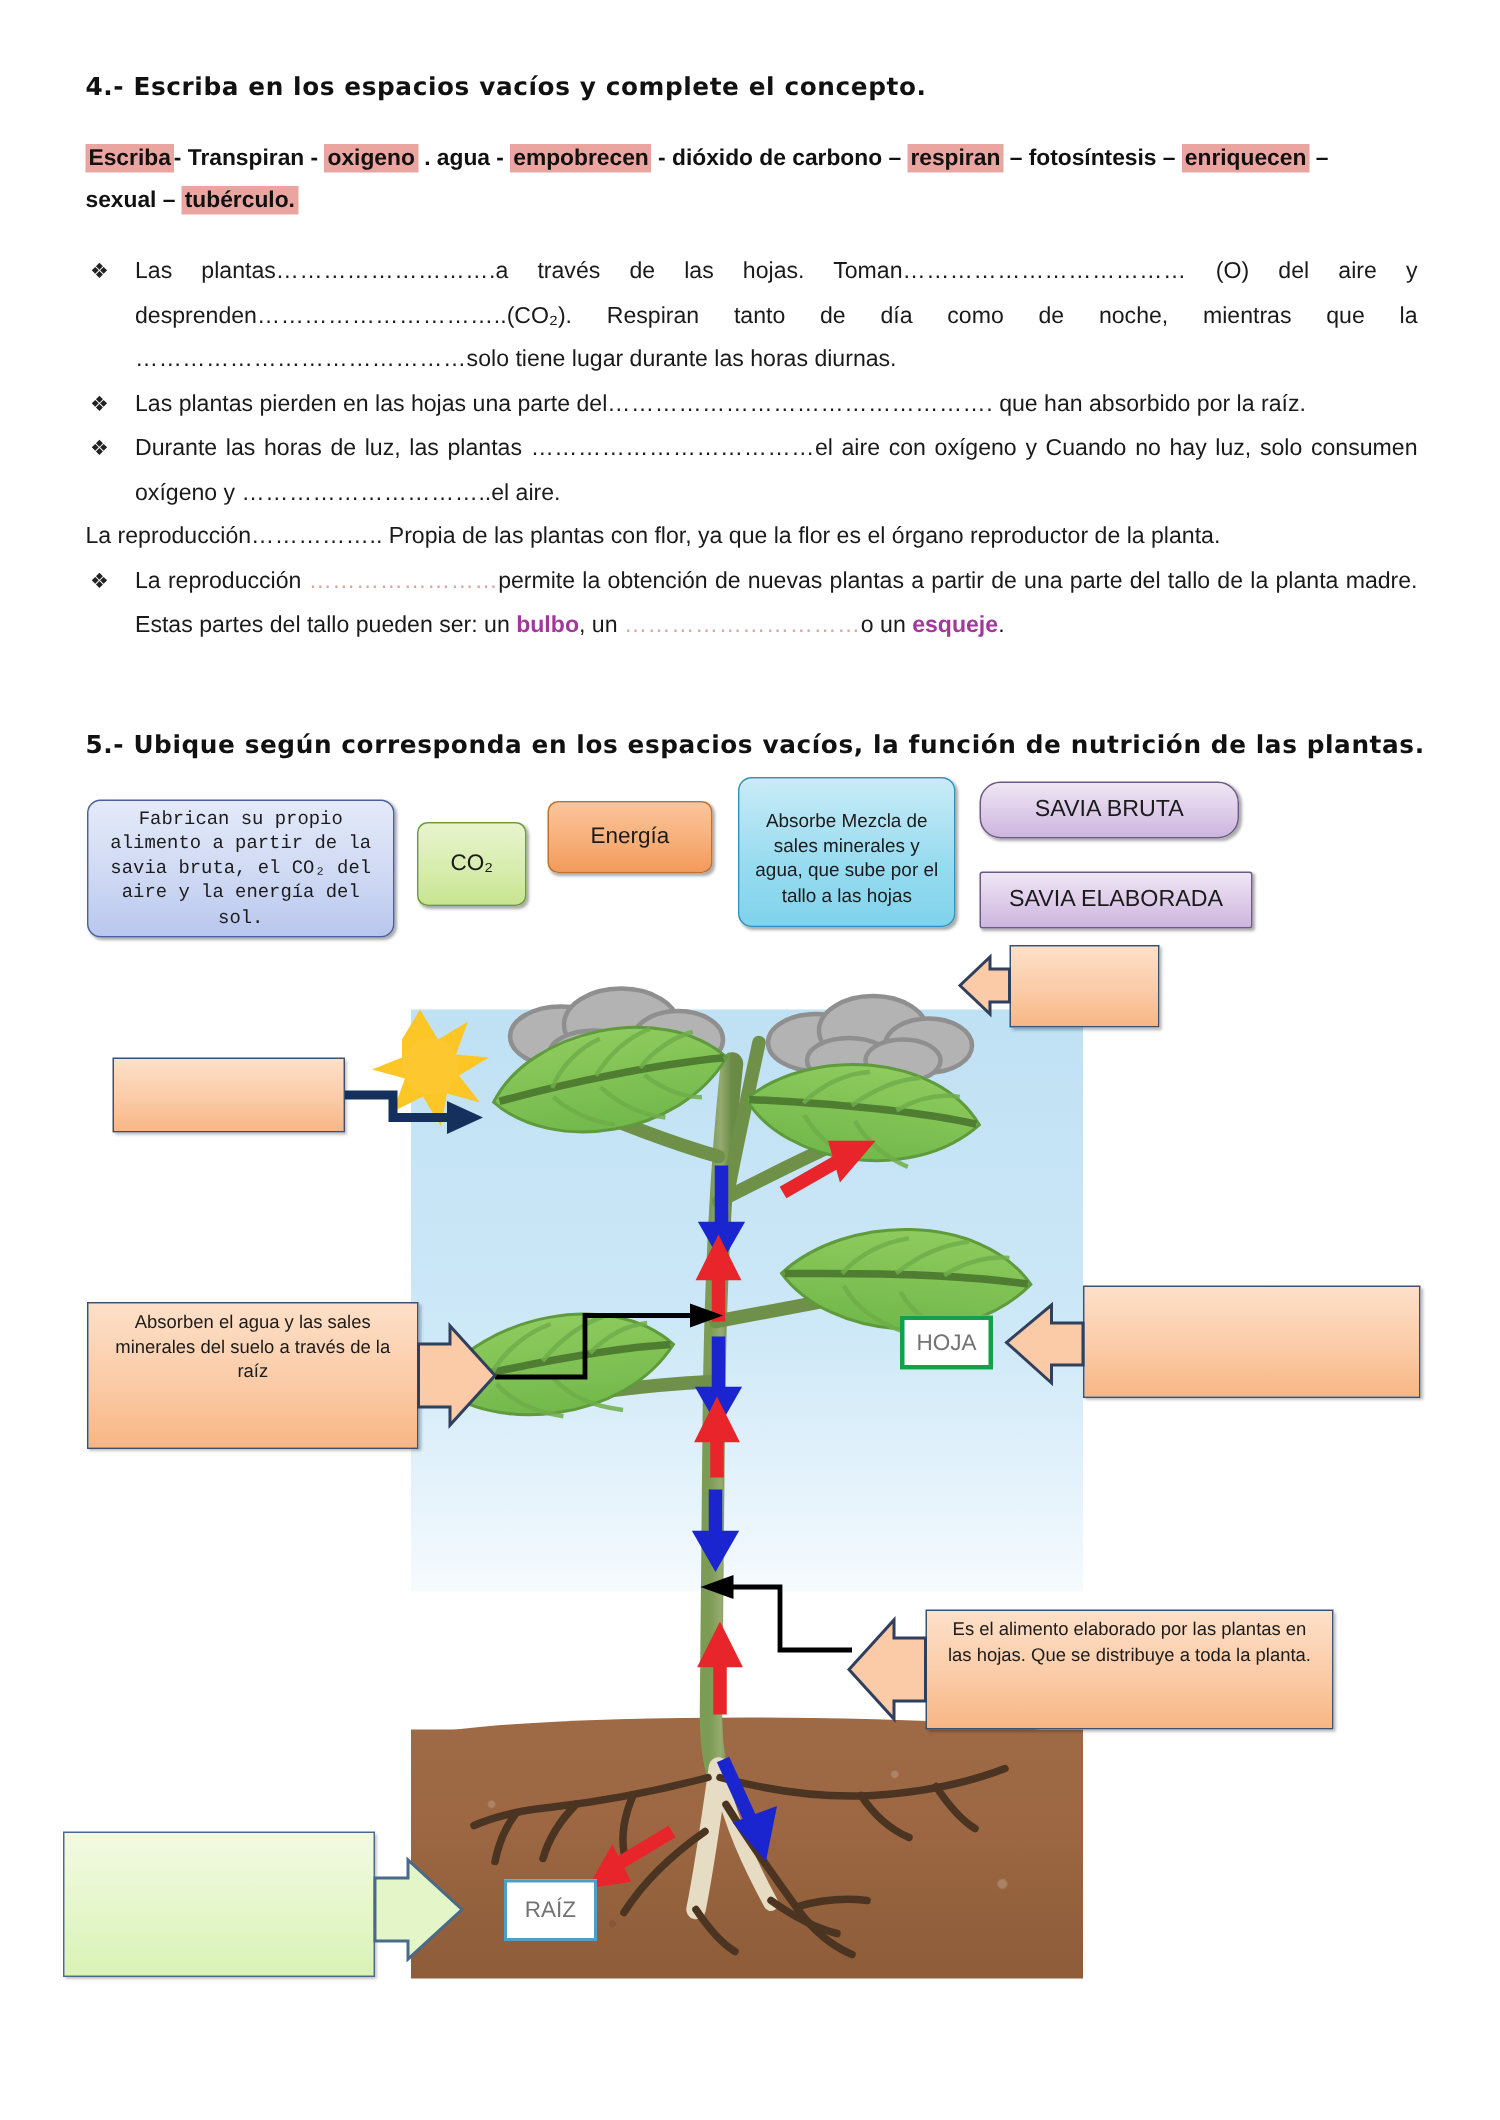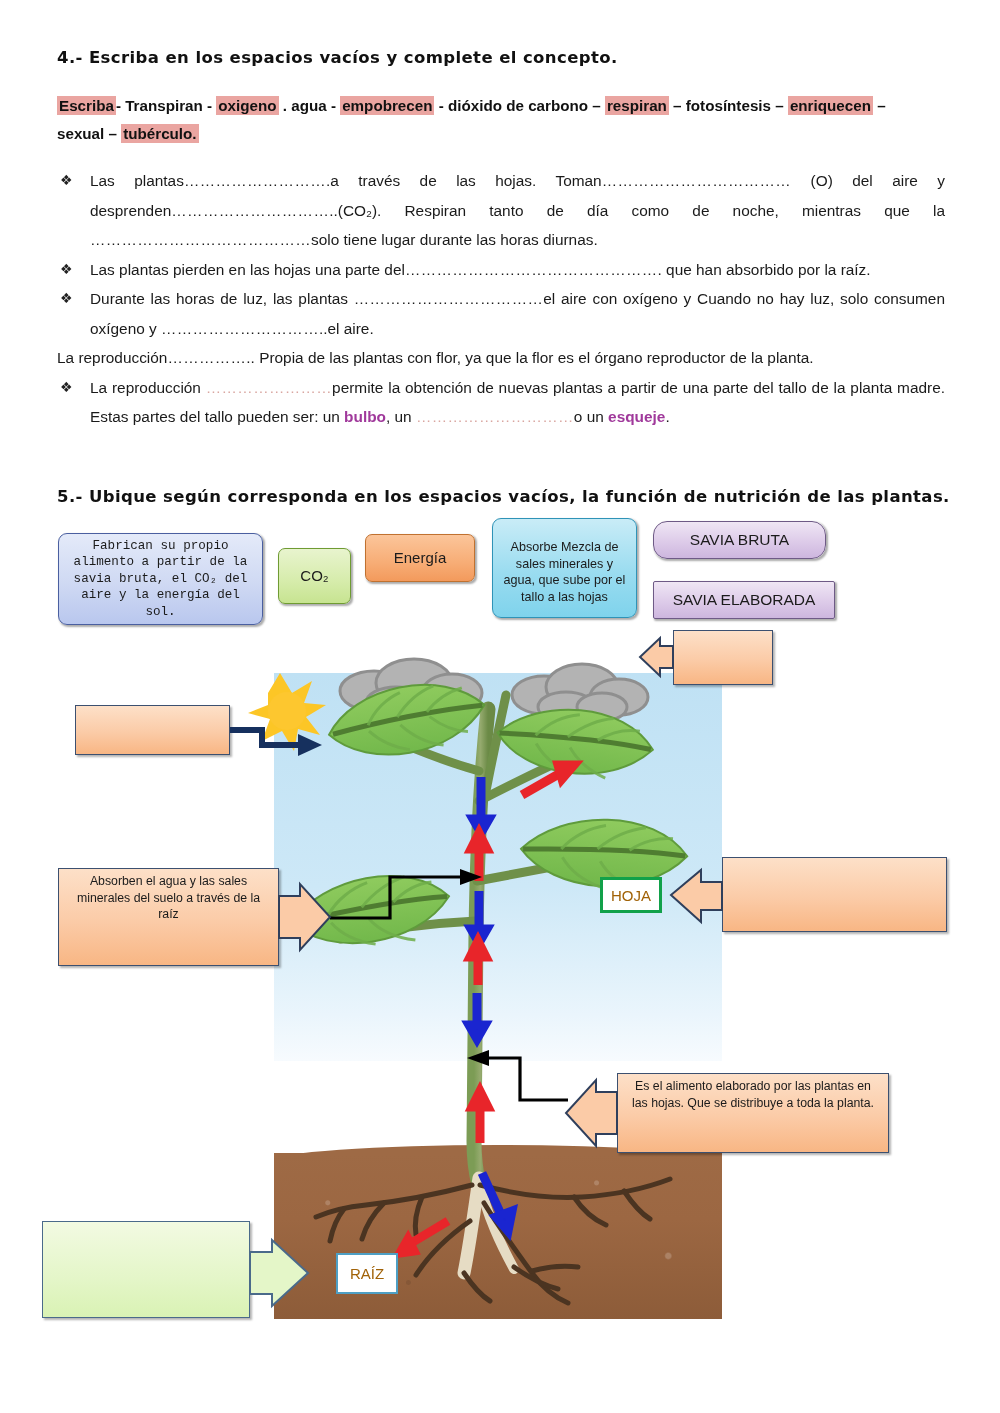--- a/index.html
+++ b/index.html
@@ -123,21 +123,21 @@
     background:#9e6a45;border-radius:50% 50% 0 0 / 100% 100% 0 0;
   }
 
   svg.layer{position:absolute;left:0;top:0;width:448px;height:646px;overflow:visible;}
 
   
   .chip{
     position:absolute;box-sizing:border-box;
     background:#ffffff;
     display:flex;align-items:center;justify-content:center;
-    font-size:15px;color:#a16207;
+    font-size:15px;color:#737373;
   }
   #chip-hoja{left:600px;top:877px;width:62px;height:36px;border:3px solid #11a14a;}
   #chip-raiz{left:314px;top:1253px;width:62px;height:41px;border:2.5px solid #4e9fc4;margin-left:22px;}
 
   
   .peach{
     position:absolute;box-sizing:border-box;
     background:linear-gradient(180deg,#fde0c8 0%,#fbcba7 55%,#f8b684 100%);
     border:1.8px solid #3c5070;
     box-shadow:1.5px 1.5px 2px rgba(0,0,0,.3);

